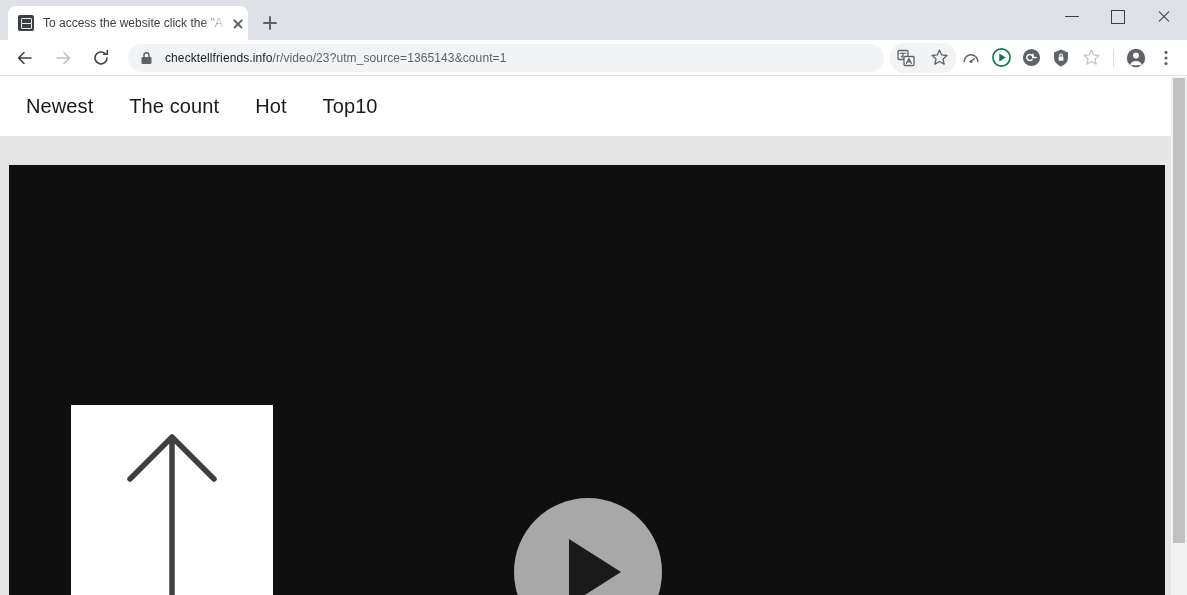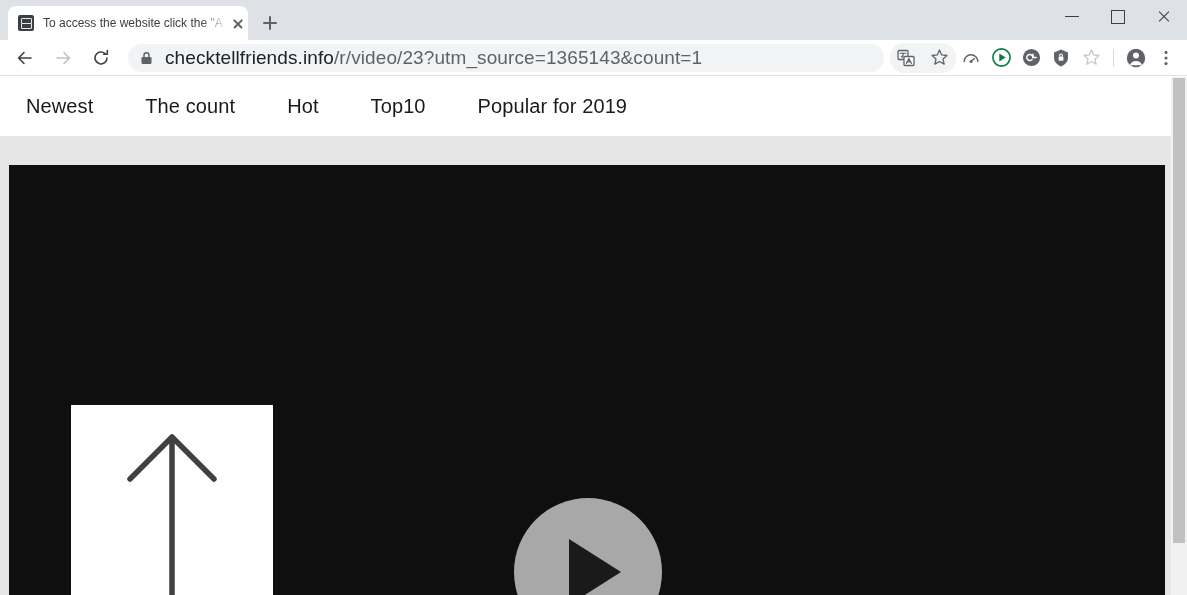--- a/index.html
+++ b/index.html
@@ -140,21 +140,21 @@
     background: #f1f3f4;
     border-radius: 14px;
     display: flex;
     align-items: center;
     margin: 0 6px 0 8px;
     padding: 0 12px;
     min-width: 0;
   }
   .lock-icon { flex: 0 0 14px; margin-right: 11px; display:flex; }
   .url-text {
-    font-size: 19px;
+    font-size: 12px;
     color: #5f6368;
     white-space: nowrap;
     overflow: hidden;
     letter-spacing: 0.1px;
   }
   .url-host { color: #202124; }
 
   .tb-icons { display: flex; align-items: center; flex: 0 0 auto; }
   .tbi {
     width: 30px; height: 30px;
@@ -182,21 +182,21 @@
     left: 0; top: 0;
     width: 1171px;
     height: 518px;
   }
   .sitenav {
     height: 59px;
     background: #ffffff;
     display: flex;
     align-items: center;
     padding-left: 8px;
-    gap: 16px;
+    gap: 0;
   }
   .navitem {
     font-size: 20px;
     color: #1a1a1a;
     padding: 0 18px;
     white-space: nowrap;
     letter-spacing: 0.1px;
   }
 
   .videowrap {
@@ -380,21 +380,20 @@
   </div>
 
   <div class="viewport">
     <div class="page">
 
       <div class="sitenav">
         <span class="navitem">Newest</span>
         <span class="navitem">The count</span>
         <span class="navitem">Hot</span>
         <span class="navitem">Top10</span>
-        <span class="navitem">Popular for 2019</span>
       </div>
 
       <div class="videowrap">
 
         <div class="allowcard">
           <div class="arrow-box">
             <svg width="104" height="172" viewBox="0 0 104 172" aria-hidden="true">
               <path d="M52 168 L52 8 M10 50 L52 8 L94 50" fill="none" stroke="#414141" stroke-width="5.5" stroke-linecap="round" stroke-linejoin="round"></path>
             </svg>
           </div>

